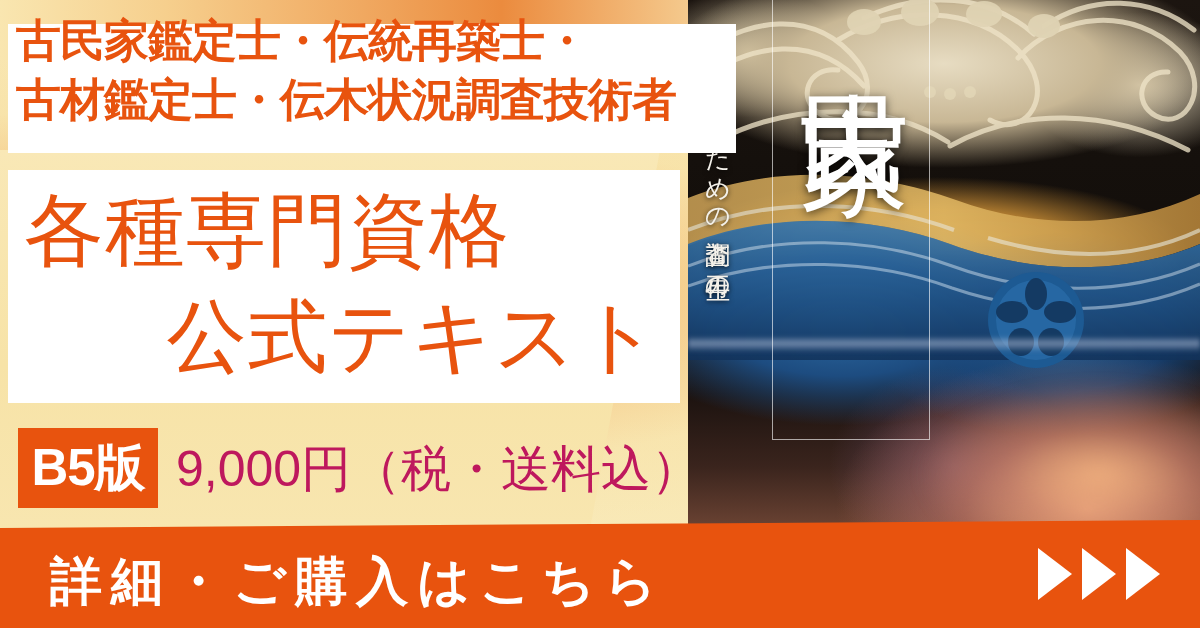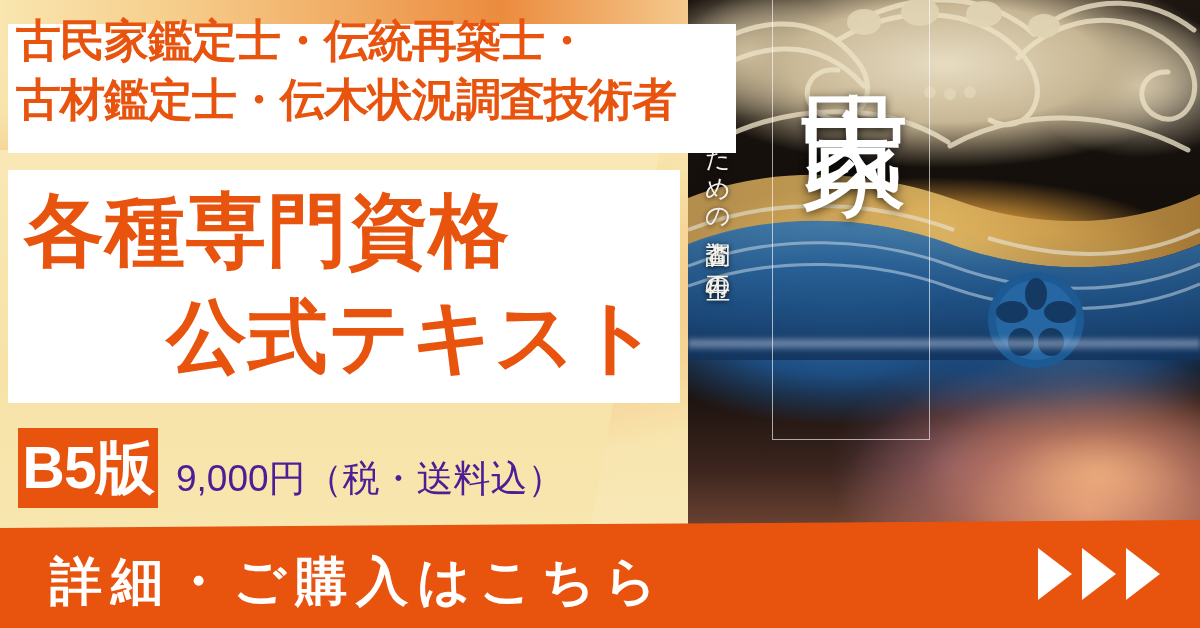--- a/index.html
+++ b/index.html
@@ -137,48 +137,48 @@
     letter-spacing:-1px;
     color:#e8530e;
     white-space:nowrap;
   }
 
   .headline-lg{
     position:absolute;
     left:24px; top:178px;
     width:656px;
     font-size:80px;
-    font-weight:bold;
+    font-weight:normal;
     line-height:1.33;
     letter-spacing:1px;
     color:#e8530e;
   }
   .headline-lg .l1{ display:block; text-align:left; }
   .headline-lg .l2{ display:block; text-align:right; padding-right:20px; }
 
   
   .badge{
     position:absolute;
     left:18px; top:428px;
     width:140px; height:80px;
     background:#e8530e;
     color:#ffffff;
-    font-size:59px;
+    font-size:51px;
     font-weight:bold;
     line-height:80px;
     text-align:center;
     letter-spacing:-1px;
   }
   .price{
     position:absolute;
-    left:176px; top:439px;
+    left:176px; top:429px;
     height:80px;
     line-height:80px;
-    font-size:37px;
-    color:#4c1d95;
+    font-size:50px;
+    color:#be185d;
     letter-spacing:0px;
     white-space:nowrap;
   }
 
   
   .cta{
     position:absolute;
     left:0; top:520px;
     width:1200px; height:108px;
     background:#e8530e;

